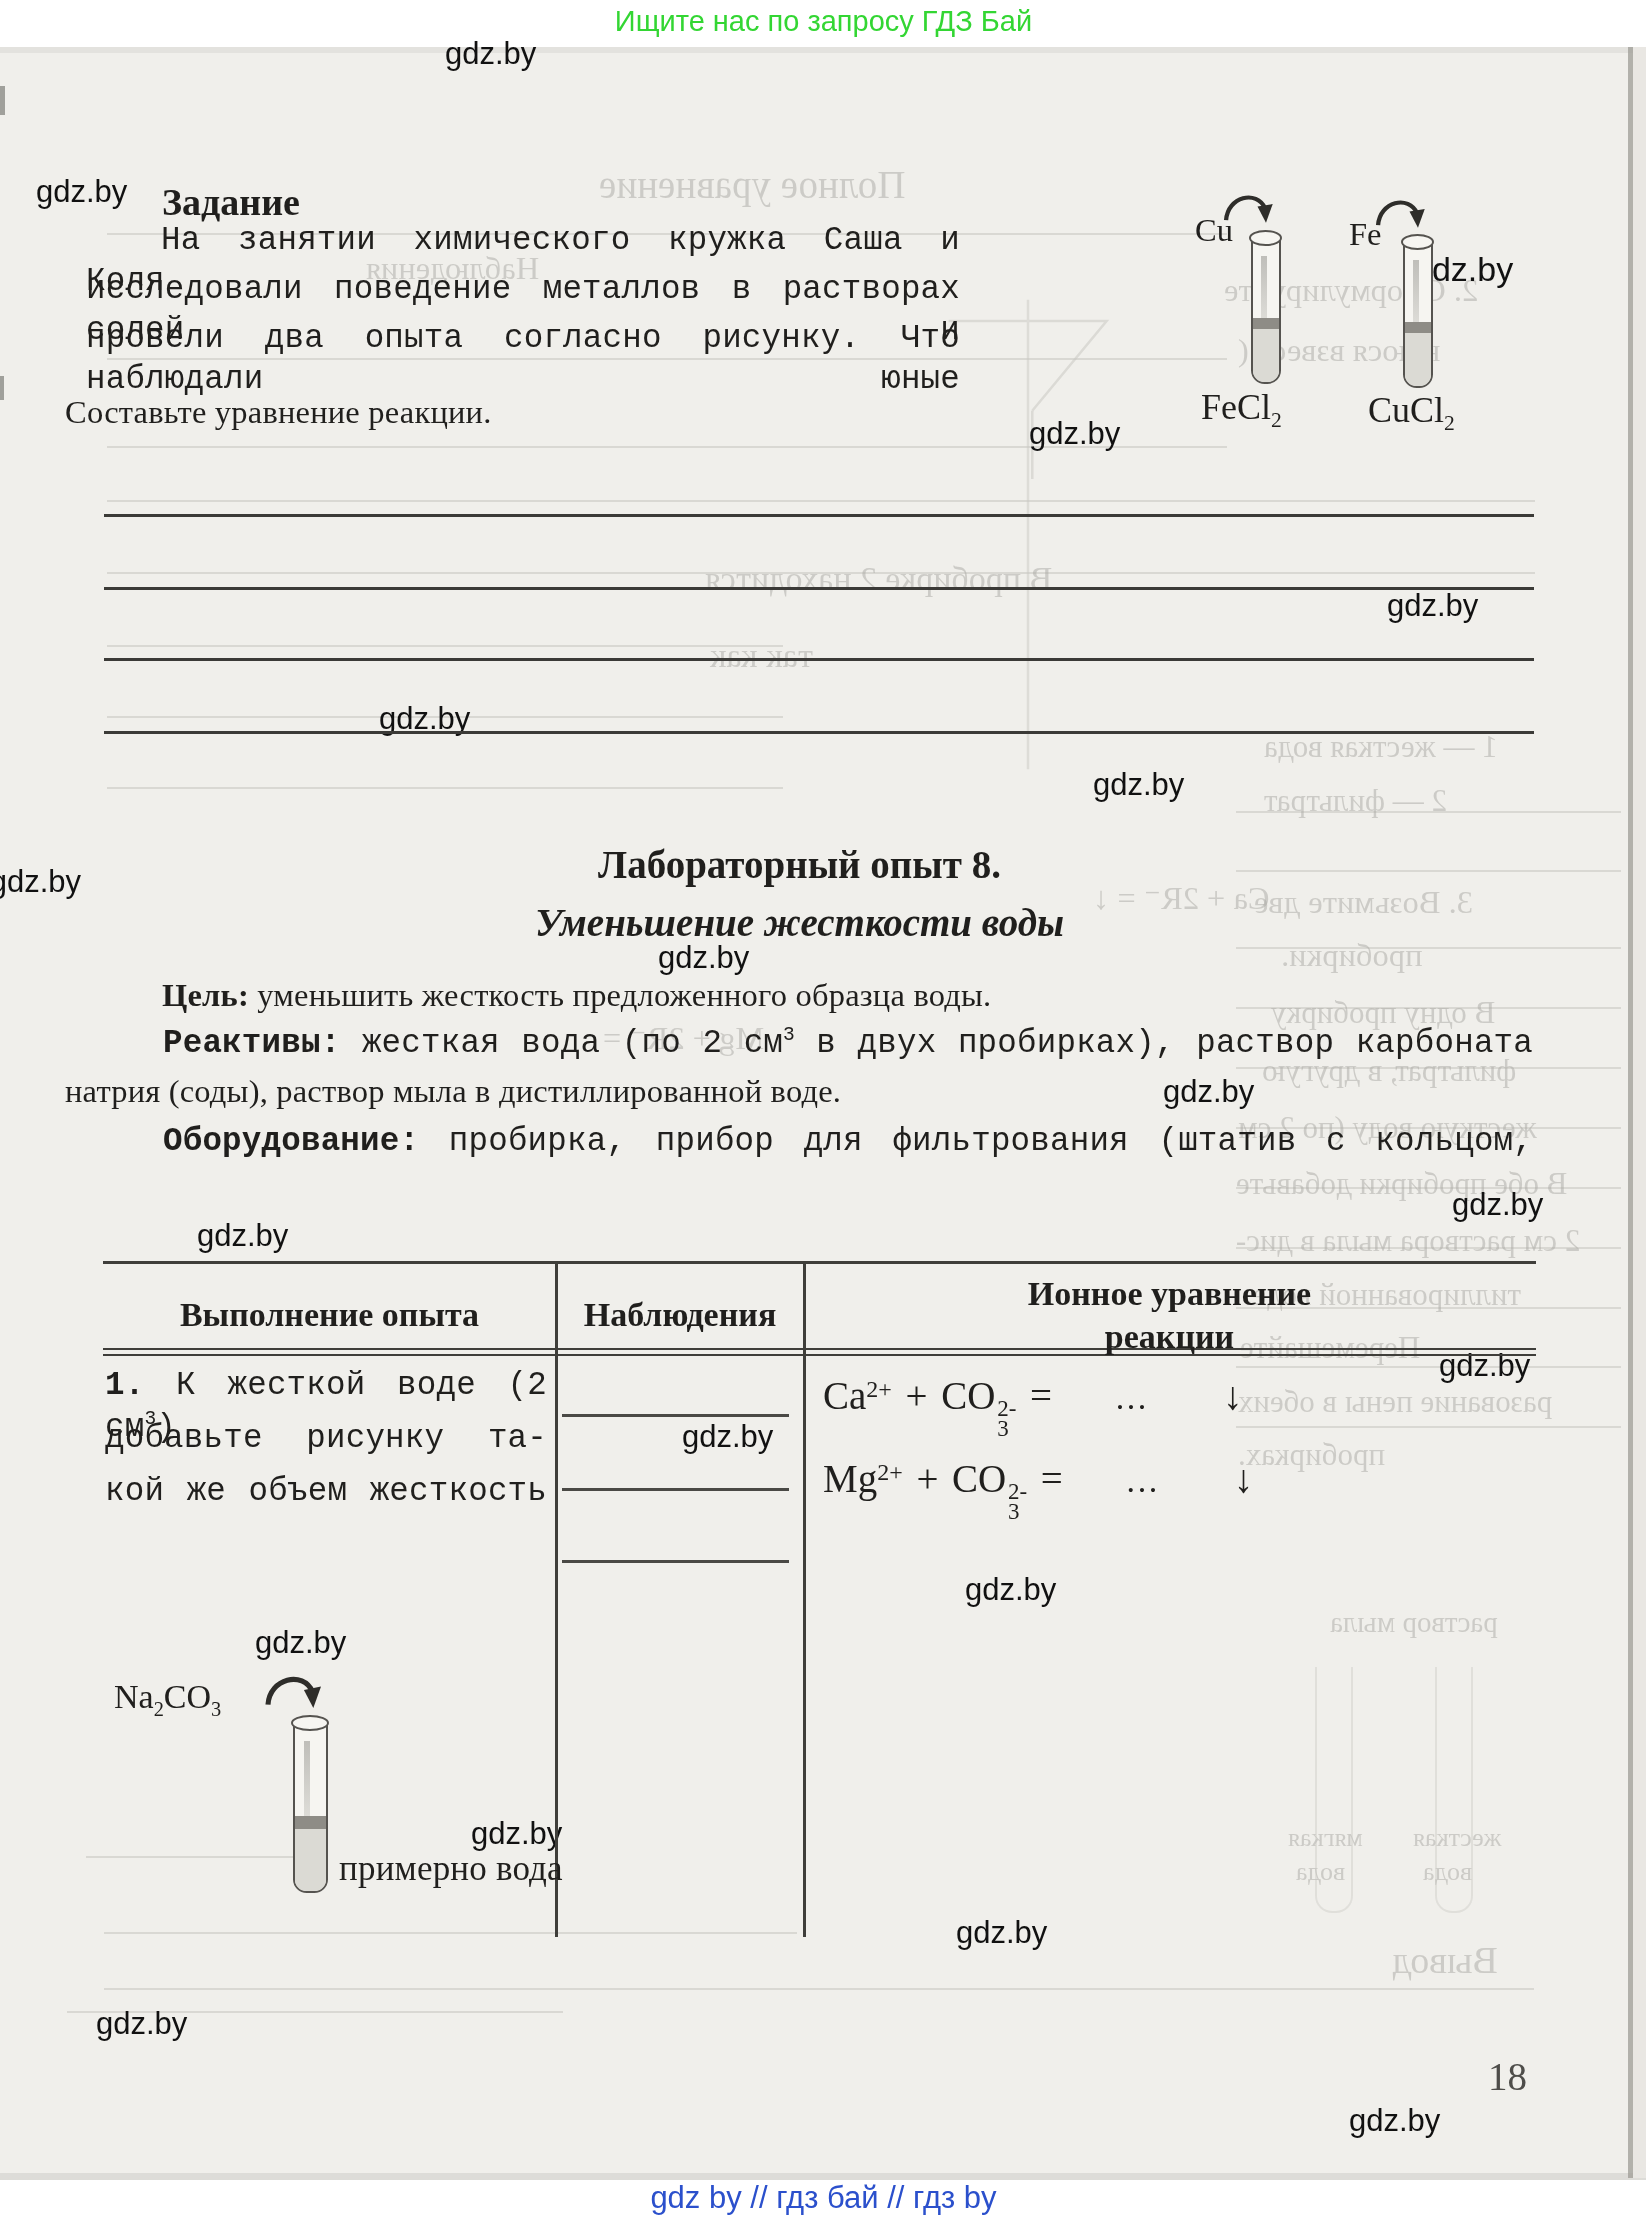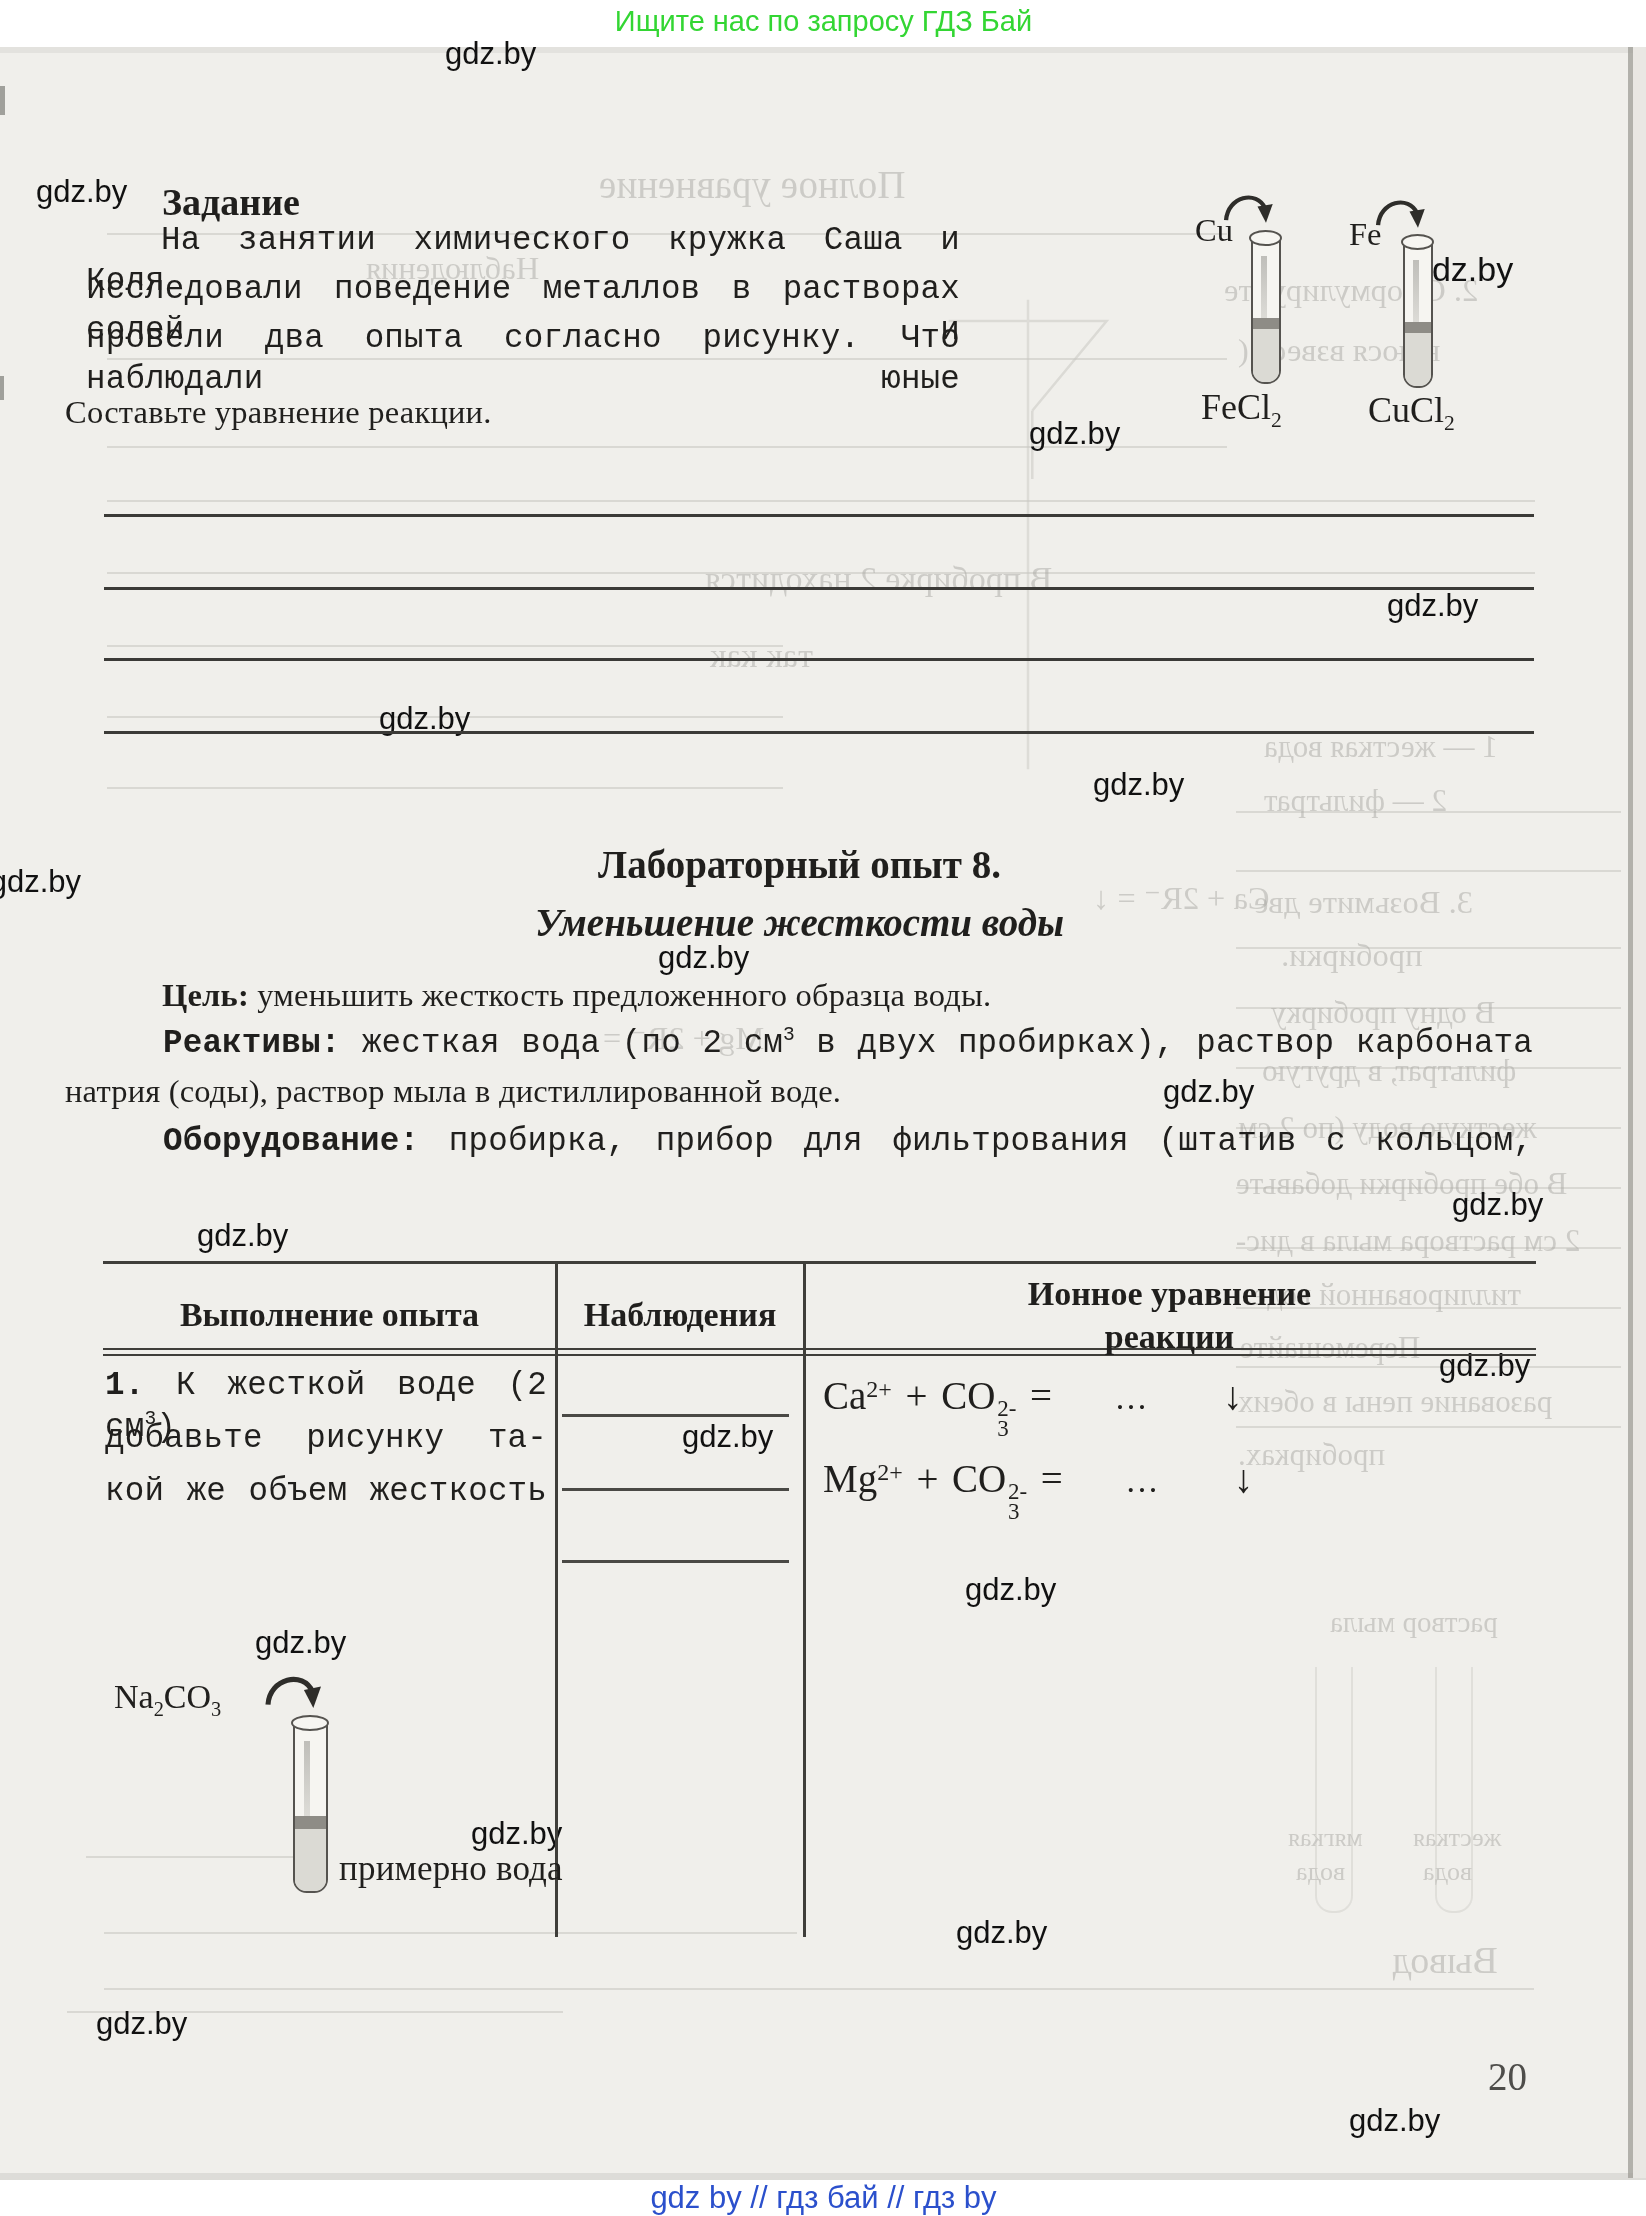--- a/index.html
+++ b/index.html
@@ -258,17 +258,17 @@
   </svg>
 
   <div class="tube" style="left:293px;top:1722px;width:31px;height:169px">
     <div class="tube-rim" style="width:34px"></div>
     <div class="tube-streak" style="left:9.4px;height:79px"></div>
     <div class="tube-liquid" style="height:62px;border-top-width:13.7px"></div>
   </div>
 
   <div class="txt" style="left:339px;top:1847px;font-size:35px;white-space:nowrap">примерно вода</div>
 
-  <div style="position:absolute;left:1488px;top:2054px;font-size:39px;color:#4e4d4a">20</div>
+  <div style="position:absolute;left:1488px;top:2054px;font-size:39px;color:#4e4d4a">18</div>
   <div class="footer">gdz by  //  гдз бай  //  гдз by</div>
 
 </div>
 
 
 </body></html>

